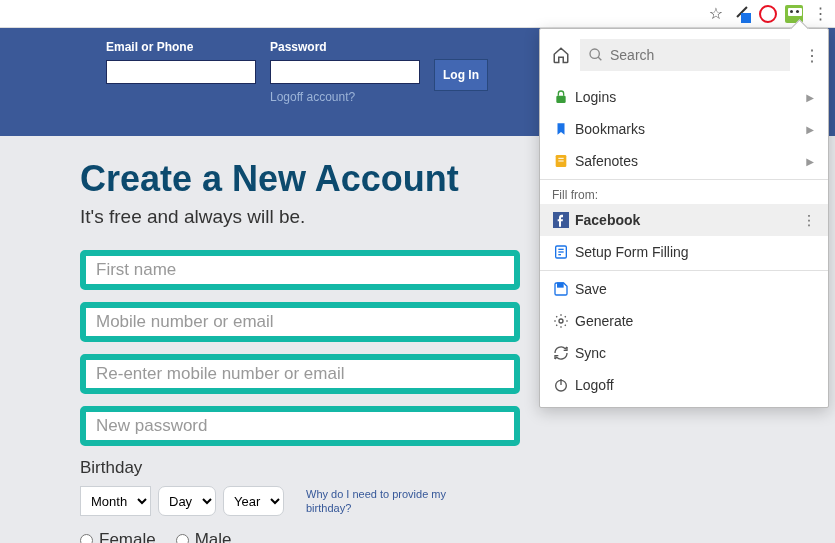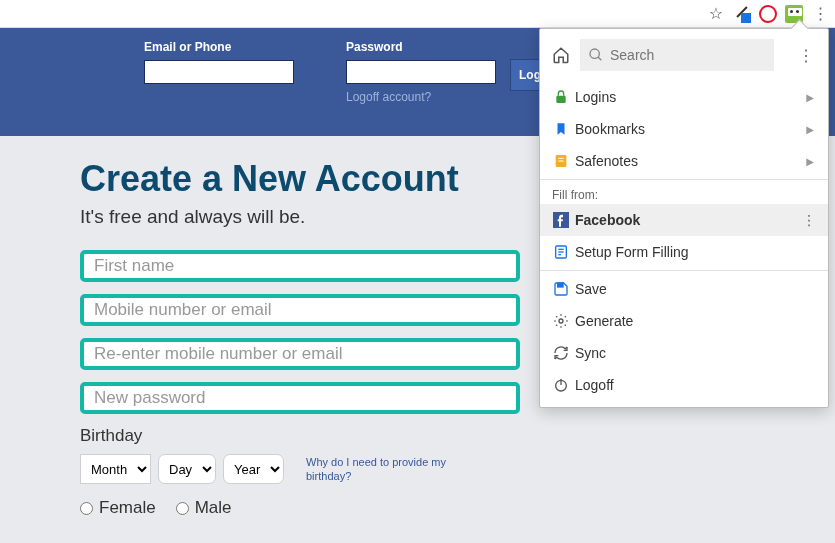--- a/index.html
+++ b/index.html
@@ -14,49 +14,49 @@
 .wand-icon::after { content:''; position:absolute; width:10px; height:10px; background:#1a73e8; bottom:0; right:0; }
 .opera-icon { width:18px; height:18px; border:2px solid #e81123; border-radius:50%; }
 .robo-icon { width:20px; height:18px; background:#83c13f; border-radius:2px; position:relative; }
 .robo-icon::before { content:''; position:absolute; width:14px; height:8px; background:#fff; top:3px; left:3px; border-radius:1px; }
 .robo-icon::after { content:''; position:absolute; width:3px; height:3px; background:#333; border-radius:50%; top:5px; left:5px; box-shadow:6px 0 0 #333; }
 .menu-dots { color:#666; font-size:18px; letter-spacing:-1px; }
 
 
 .fb-header { height:108px; background:#3b5998; padding:12px 0 0 0; }
 .fb-header-inner { display:flex; gap:14px; padding-left:106px; }
-.fb-field { display:flex; flex-direction:column;margin-left:38px; }
+.fb-field { display:flex; flex-direction:column; }
 .fb-label { color:#fff; font-size:12px; font-weight:bold; margin-bottom:6px; }
 .fb-input { width:150px; height:24px; border:1px solid #1d2a5b; background:#fff; padding:2px 4px; font-size:13px; }
 .fb-login { background:#4267b2; border:1px solid #29487d; color:#fff; font-size:12px; font-weight:bold; padding:3px 8px; margin-top:19px; height:32px; cursor:pointer; }
 .fb-forgot { color:#9cb4d8; font-size:12px; margin-top:6px; text-decoration:none; }
 
 
 .signup { padding:22px 0 0 80px; width:520px; }
 .signup h1 { font-size:36px; font-weight:bold; color:#0c4a6e; margin-bottom:6px; }
 .signup .sub { font-size:19px; color:#333; margin-bottom:22px; }
 .form-row { display:flex; gap:12px; margin-bottom:12px; }
-.ff-input { flex:1; height:32px; border:4px solid #14b8a6; border-radius:5px; padding:8px 10px; font-size:17px; color:#333; background:#fff; }
+.ff-input { flex:1; height:40px; border:6px solid #14b8a6; border-radius:5px; padding:8px 10px; font-size:17px; color:#333; background:#fff; }
 .ff-input::placeholder { color:#999; }
 .birthday-label { font-size:17px; color:#333; margin-bottom:8px; margin-top:4px; }
 .bday-row { display:flex; align-items:center; gap:8px; }
 .bday-sel { height:30px; border:1px solid #ccd0d5; background:#fff; font-size:13px; padding:0 6px; }
 .bday-sel+.bday-sel { margin-left:-1px;border-radius:7px; }
 .bday-why { color:#365899; font-size:11px; margin-left:14px; width:140px; line-height:1.3; text-decoration:none; }
 .gender-row { display:flex; gap:20px; margin-top:14px; align-items:center; }
 .gender-row label { font-size:17px; color:#333; display:flex; align-items:center; gap:6px; }
 
 
 .popup { position:absolute; top:28px; right:6px; width:290px; background:#fff; border:1px solid #bbb; border-radius:2px; box-shadow:0 4px 16px rgba(0,0,0,0.2); padding-bottom:6px; }
 .popup::before { content:''; position:absolute; top:-7px; right:22px; width:12px; height:12px; background:#fff; border-left:1px solid #bbb; border-top:1px solid #bbb; transform:rotate(45deg); }
 .popup-row { display:flex; align-items:center; padding:7px 12px; gap:5px; font-size:14px; color:#333; cursor:pointer; position:relative; }
 .popup-row .picon { width:18px; height:18px; display:flex; align-items:center; justify-content:center; flex-shrink:0; }
 .popup-row .chev { position:absolute; right:14px; color:#999; font-size:10px; }
 .popup-search-row { display:flex; align-items:center; padding:10px 10px 10px 12px; gap:10px; }
-.popup-search { flex:1; height:32px; background:#eee; border:none; padding:0 8px 0 30px; font-size:14px; color:#666; position:relative; }
+.popup-search { flex:1; height:32px; background:#eee; border:none; padding:0 24px 0 30px; font-size:14px; color:#666; position:relative; }
 .search-wrap { flex:1; position:relative; }
 .search-wrap .sicon { position:absolute; left:8px; top:8px; color:#888; z-index:1; }
 .popup-search-row .dots { color:#666; padding:0 4px; }
 .sep { height:1px; background:#e0e0e0; margin:2px 0; }
 .fill-label { font-size:12px; color:#666; padding:6px 12px 2px 12px; }
 .popup-row.sel { background:#efefef; }
 .popup-row.sel .ptext { font-weight:bold; }
 .popup-row.sel .dots2 { position:absolute; right:12px; color:#666; }
 .ptext { flex:1; }
 

